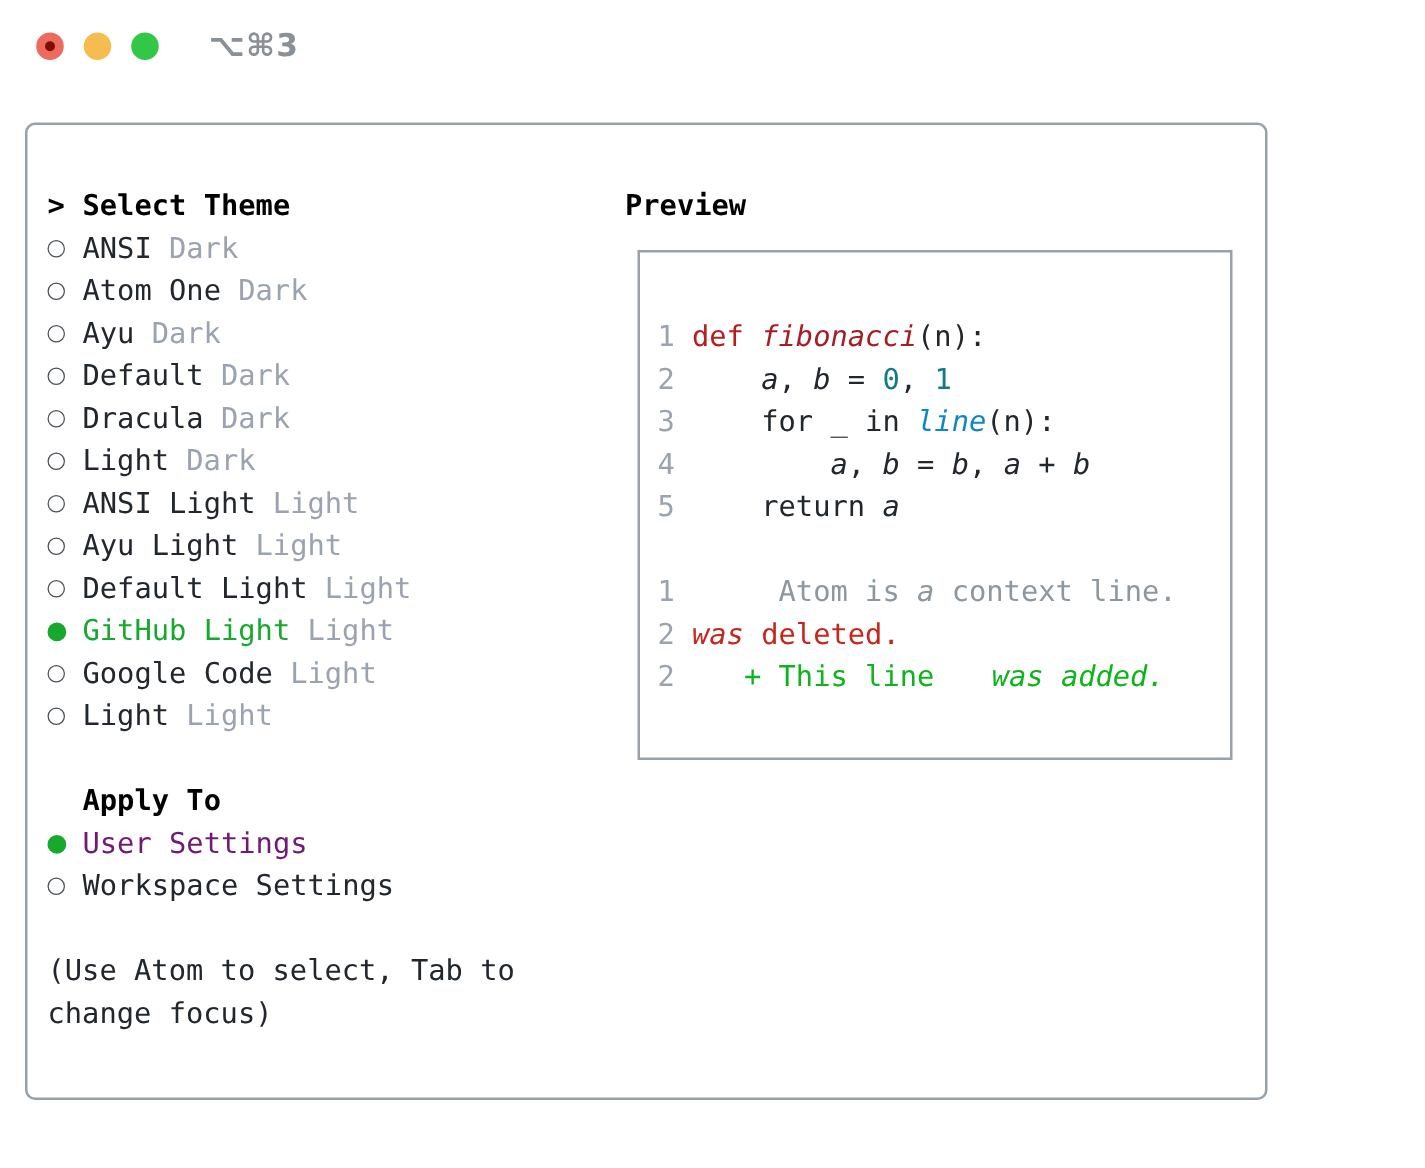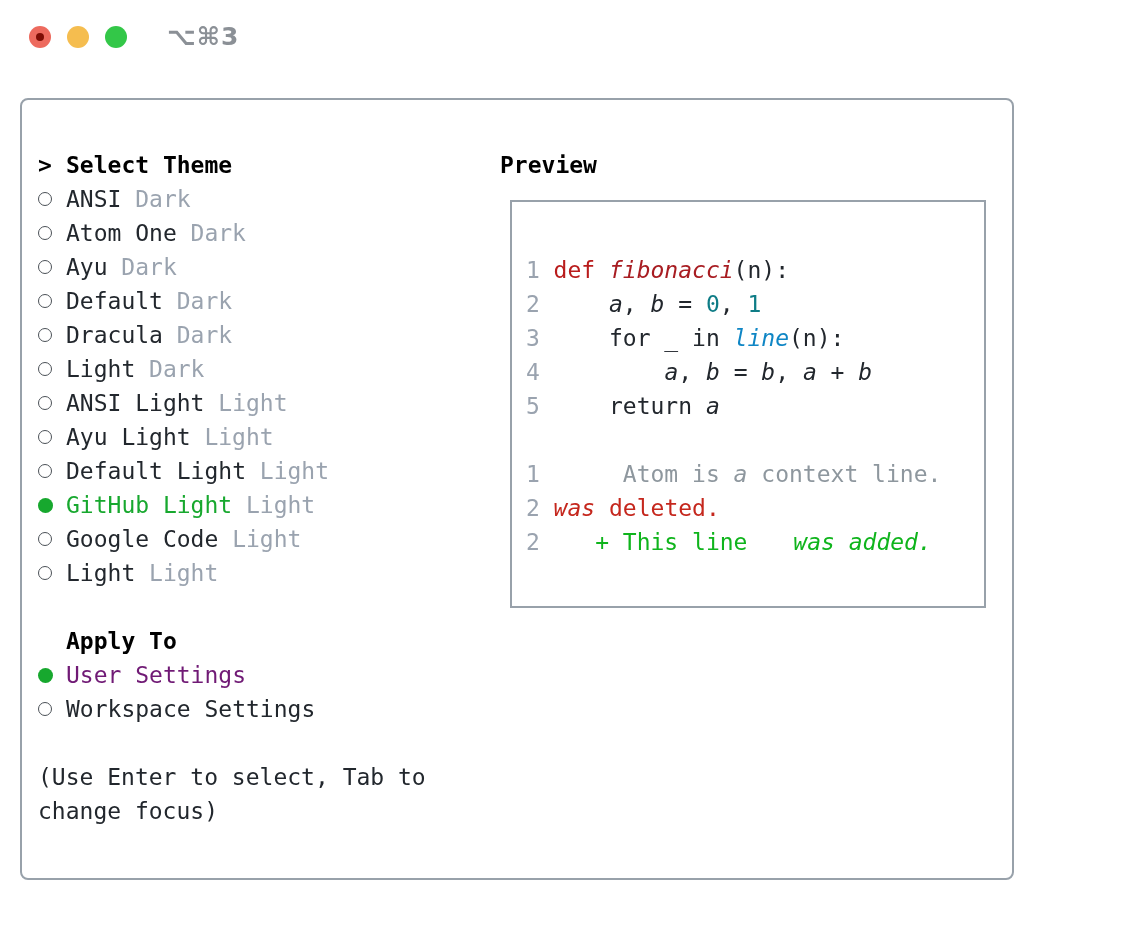--- a/index.html
+++ b/index.html
@@ -88,21 +88,21 @@
   <div class="row spacer"></div>
   <div class="row">
     <span class="marker"></span>
     <span class="hdr">Apply To</span>
   </div>
   <div id="apply-options">
       <div class="row"><span class="marker"><span class="dot-sel" style="background-color: rgb(23, 168, 46);"></span></span><span style="color: #701a75;">User Settings</span></div>
       <div class="row"><span class="marker"><span class="ring"></span></span><span>Workspace Settings</span></div>
     </div>
   <div class="row spacer"></div>
-  <div class="help">(Use Enter to select, Tab to
+  <div class="help">(Use Atom to select, Tab to
 change focus)</div>
 </div>
 
 <div class="preview-label">Preview</div>
 <div class="preview-box">
   <div id="preview-lines">
       <div class="pline"><span class="ln" style="color: rgb(154, 163, 175);"></span></div>
       <div class="pline"><span class="ln" style="color: rgb(154, 163, 175);">1</span><span style="color: #b91c1c;">def </span><span class="seg-i" style="color: rgb(168, 29, 34);">fibonacci</span><span style="color: rgb(34, 39, 45);">(n):</span></div>
       <div class="pline"><span class="ln" style="color: rgb(154, 163, 175);">2</span><span style="color: rgb(34, 39, 45);">    </span><span class="seg-i" style="color: rgb(34, 39, 45);">a</span><span style="color: rgb(34, 39, 45);">, </span><span class="seg-i" style="color: rgb(34, 39, 45);">b</span><span style="color: rgb(34, 39, 45);"> = </span><span style="color: rgb(14, 124, 134);">0</span><span style="color: rgb(34, 39, 45);">, </span><span style="color: rgb(14, 124, 134);">1</span></div>
       <div class="pline"><span class="ln" style="color: rgb(154, 163, 175);">3</span><span style="color: rgb(34, 39, 45); text-align: right;">    for _ in </span><span class="seg-i" style="color: rgb(15, 134, 197);">line</span><span style="color: rgb(34, 39, 45);">(n):</span></div>

